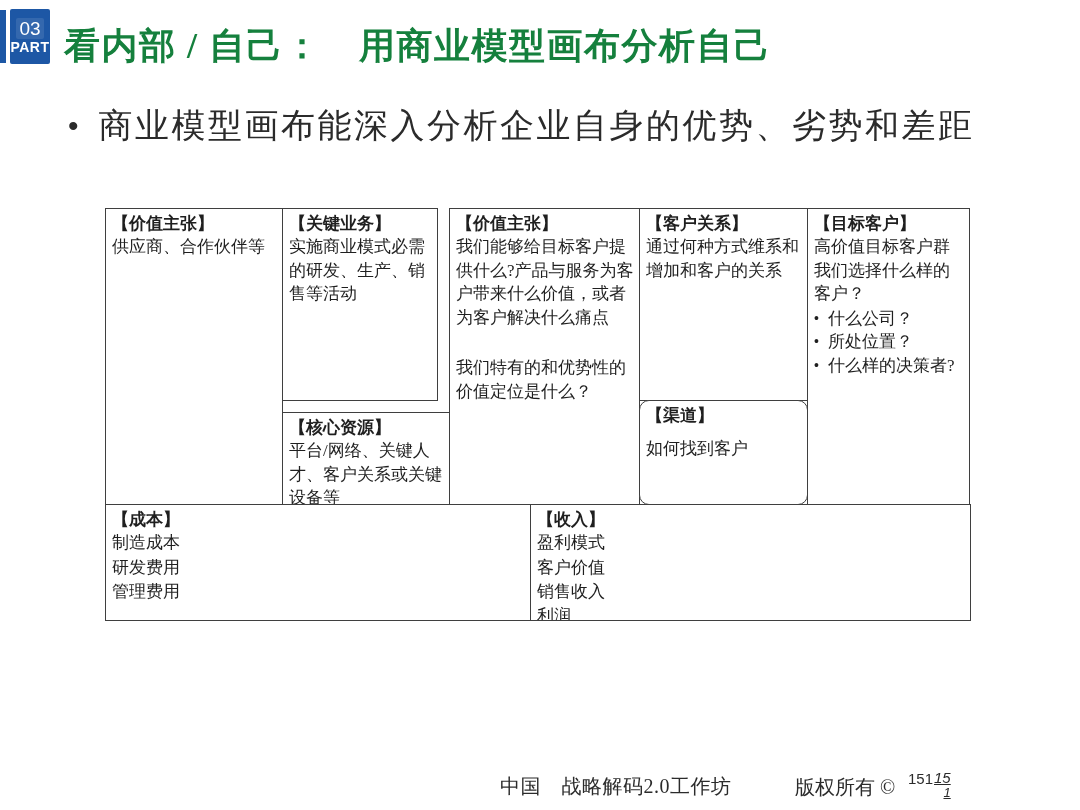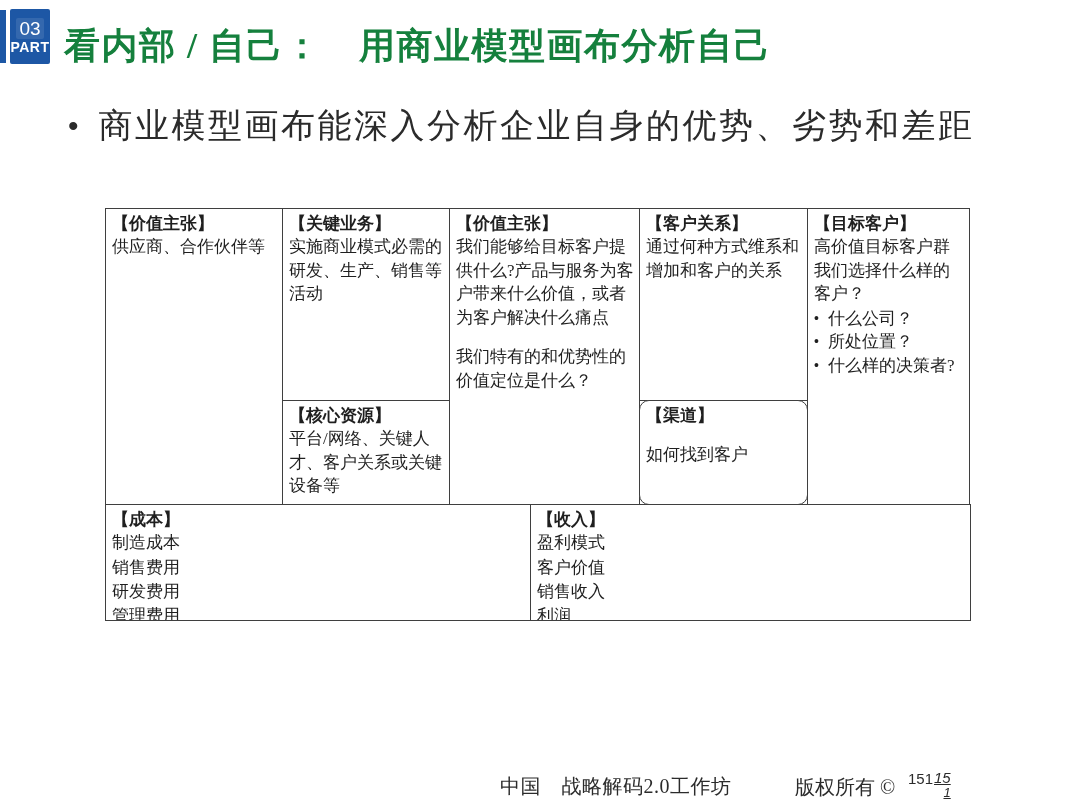--- a/index.html
+++ b/index.html
@@ -90,31 +90,31 @@
   }
   .cell {
     position: absolute;
     border: 1px solid #3f3f3f;
     padding: 3px 5px 3px 6px;
     background: #ffffff;
     overflow: hidden;
   }
   .cell-header { font-weight: bold; white-space: nowrap; }
   .c1 { left: 0;     top: 0;     width: 178px; height: 297px; }
-  .c2 { left: 177px; top: 0;     width: 168px; height: 193px; }
-  .c6 { left: 177px; top: 192px; width: 168px; height: 105px; }
+  .c2 { left: 177px; top: 0;     width: 156px; height: 193px; }
+  .c6 { left: 177px; top: 204px; width: 168px; height: 105px; }
   .c3 { left: 344px; top: 0;     width: 191px; height: 302px; }
   .c4 { left: 534px; top: 0;     width: 169px; height: 193px; }
   .c7 { left: 534px; top: 192px; width: 169px; height: 105px; border-radius: 10px; }
   .c5 { left: 702px; top: 0;     width: 163px; height: 297px; }
   .c8 { left: 0;     top: 296px; width: 426px; height: 117px; }
   .c9 { left: 425px; top: 296px; width: 441px; height: 117px; }
 
-  .vp-line2 { margin-top: 16px; }
-  .channel-body { margin-top: 16px; }
+  .vp-line2 { margin-top: 27px; }
+  .channel-body { margin-top: 10px; }
   .mini-bullets { list-style: none; margin-top: 1px; }
   .mini-bullets li { display: flex; }
   .mini-bullets .dot {
     font-family: "Liberation Sans", sans-serif;
     margin-right: 9px;
     font-size: 14px;
     line-height: 23px;
   }
   .stack-list div { line-height: 1.42; }
 
@@ -223,21 +223,20 @@
         <span class="dot">•</span>
         <span>什么样的决策者?</span>
       </li>
     </ul>
   </div>
 
   <div class="cell c8">
     <div class="cell-header">【成本】</div>
     <div class="stack-list">
       <div>制造成本</div>
-      <div>销售费用</div>
       <div>研发费用</div>
       <div>管理费用</div>
     </div>
   </div>
 
   <div class="cell c9">
     <div class="cell-header">【收入】</div>
     <div class="stack-list">
       <div>盈利模式</div>
       <div>客户价值</div>

